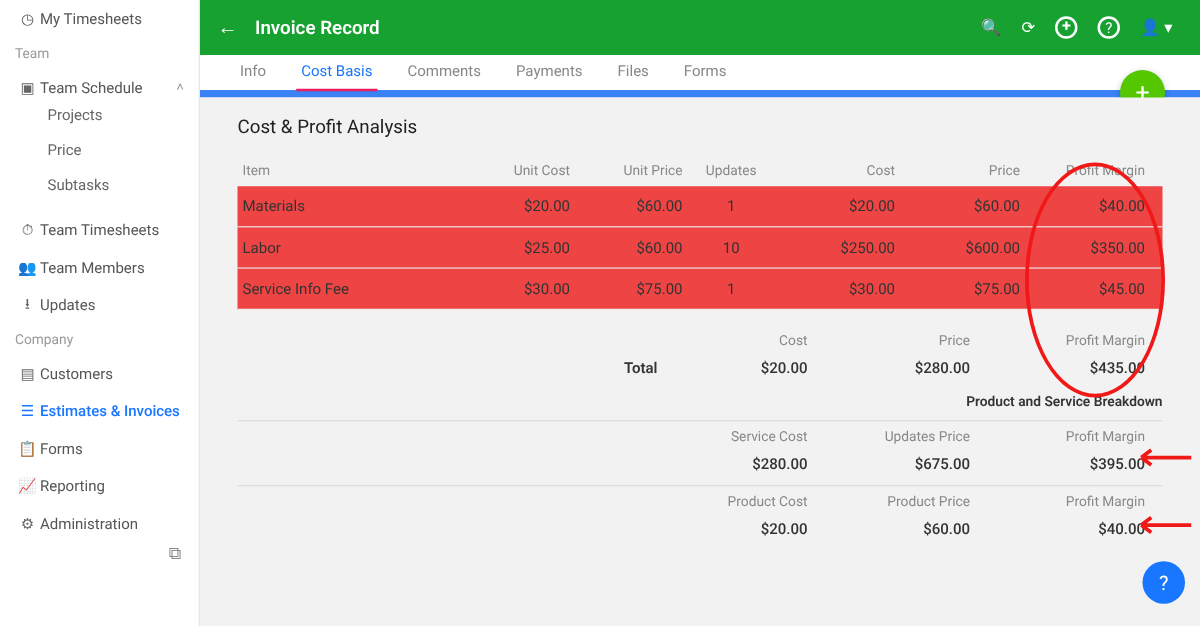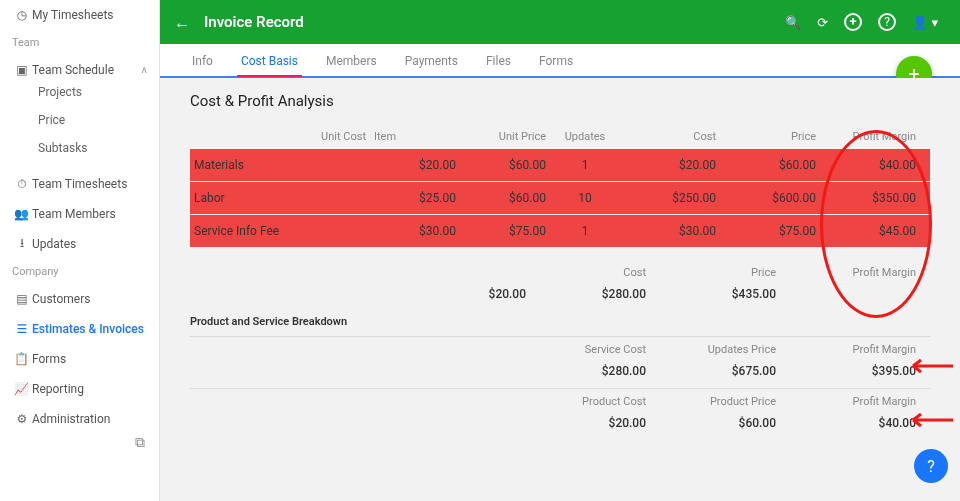--- a/index.html
+++ b/index.html
@@ -13,42 +13,42 @@
   .sb-row.active,.sb-row.active .ic{color:#1976ff;font-weight:500}
   .sb-caret{color:#888;font-size:10px}
   .sb-bottom-ic{position:absolute;right:14px;bottom:50px;color:#888;font-size:14px}
 
   .header{position:absolute;left:160px;top:0;right:0;height:44px;background:#17a131;color:#fff;display:flex;align-items:center;padding:0 14px}
   .header .back{color:#fff;margin-right:14px;font-size:16px;cursor:pointer}
   .header .title{font-size:15px;font-weight:600}
   .header .sp{flex:1}
   .header .hic{margin:0 8px;color:#fff;cursor:pointer;display:inline-flex;align-items:center}
 
-  .tabs{position:absolute;left:160px;top:44px;right:0;height:34px;background:#fff;border-bottom:2px solid #3b82f6;display:flex;align-items:flex-end;padding:0 18px}
+  .tabs{position:absolute;left:160px;top:44px;right:0;height:34px;background:#fff;border-bottom:6px solid #3b82f6;display:flex;align-items:flex-end;padding:0 18px}
   .tab{padding:0 14px 8px;color:#888;font-size:12px;cursor:pointer;position:relative}
   .tab.active{color:#1976ff}
   .tab.active:after{content:"";position:absolute;left:10px;right:10px;bottom:-1px;height:2px;background:#e91e63}
 
   .content{position:absolute;left:160px;top:78px;right:0;bottom:0;background:#f2f2f2;padding:14px 30px;overflow:hidden}
   .section-title{font-size:15px;font-weight:400;color:#222;margin-bottom:14px}
 
   .grid{display:grid;grid-template-columns:180px 90px 90px 70px 100px 100px 100px;align-items:center}
   .hd .c{color:#888;font-size:11px;padding:6px 4px}
   .row .c{font-size:12px;color:#333;padding:9px 4px}
   .row{background:#ef4444;border-bottom:1px solid #eee}
   .r{ text-align:right}
   .ctr{text-align:center}
 
   .mini{display:grid;grid-template-columns:340px 120px 130px 140px;align-items:center}
   .mini .c{font-size:11px;color:#888;padding:4px 4px;text-align:right}
   .mini .v{font-size:12px;color:#333;padding:4px 4px;text-align:right;font-weight:500}
   .green{color:#17a131;font-weight:600}
   .hr{border-top:1px solid #ddd;margin:6px 0 2px 0}
 
-  .sub-title{font-size:11px;font-weight:600;color:#333;text-align:left;margin:10px 0 8px}
+  .sub-title{font-size:11px;font-weight:600;color:#333;text-align:right;margin:10px 0 8px}
 
   .fab{position:absolute;right:28px;top:56px;width:36px;height:36px;border-radius:50%;background:#54c700;color:#fff;display:flex;align-items:center;justify-content:center;font-size:20px;box-shadow:0 2px 6px rgba(0,0,0,.25);cursor:pointer}
   .help-fab{position:absolute;right:12px;bottom:18px;width:34px;height:34px;border-radius:50%;background:#1976ff;color:#fff;display:flex;align-items:center;justify-content:center;font-size:16px;cursor:pointer}
 
   
   .anno-oval{position:absolute;border:3px solid #f11818;border-radius:50%;pointer-events:none}
   .anno-arrow{position:absolute;pointer-events:none}
 </style>
 </head>
 <body>
@@ -116,34 +116,34 @@
   <span class="hic">🔍</span>
   <span class="hic">⟳</span>
   <span class="hic" style="font-weight:bold;border:2px solid #fff;border-radius:50%;width:18px;height:18px;justify-content:center;font-size:13px;line-height:14px">+</span>
   <span class="hic" style="border:2px solid #fff;border-radius:50%;width:18px;height:18px;justify-content:center;font-size:12px">?</span>
   <span class="hic">👤 ▾</span>
 </div>
 
 <div class="tabs">
   <div class="tab"><span>Info</span></div>
   <div class="tab active"><span>Cost Basis</span></div>
-  <div class="tab"><span>Members</span></div>
+  <div class="tab"><span>Comments</span></div>
   <div class="tab"><span>Payments</span></div>
   <div class="tab"><span>Files</span></div>
   <div class="tab"><span>Forms</span></div>
 </div>
 
 <div class="fab">+</div>
 
 <div class="content">
   <div class="section-title">Cost &amp; Profit Analysis</div>
 
   <div class="grid hd">
+    <div class="c">Item</div>
     <div class="c r">Unit Cost</div>
-    <div class="c">Item</div>
     <div class="c r">Unit Price</div>
     <div class="c ctr">Updates</div>
     <div class="c r">Cost</div>
     <div class="c r">Price</div>
     <div class="c r">Profit Margin</div>
   </div>
 
   <div id="rows">
       <div class="grid row">
         <div class="c">Materials</div>
@@ -175,20 +175,21 @@
     </div>
 
   <div style="height:14px"></div>
   <div class="mini">
     <div class="c"></div>
     <div class="c">Cost</div>
     <div class="c">Price</div>
     <div class="c">Profit Margin</div>
   </div>
   <div class="mini">
+    <div class="v" style="font-weight:600">Total</div>
     <div class="v">$20.00</div>
     <div class="v">$280.00</div>
     <div class="v green">$435.00</div>
   </div>
 
   <div class="sub-title">Product and Service Breakdown</div>
 
   <div class="hr"></div>
   <div class="mini">
     <div class="c"></div>

